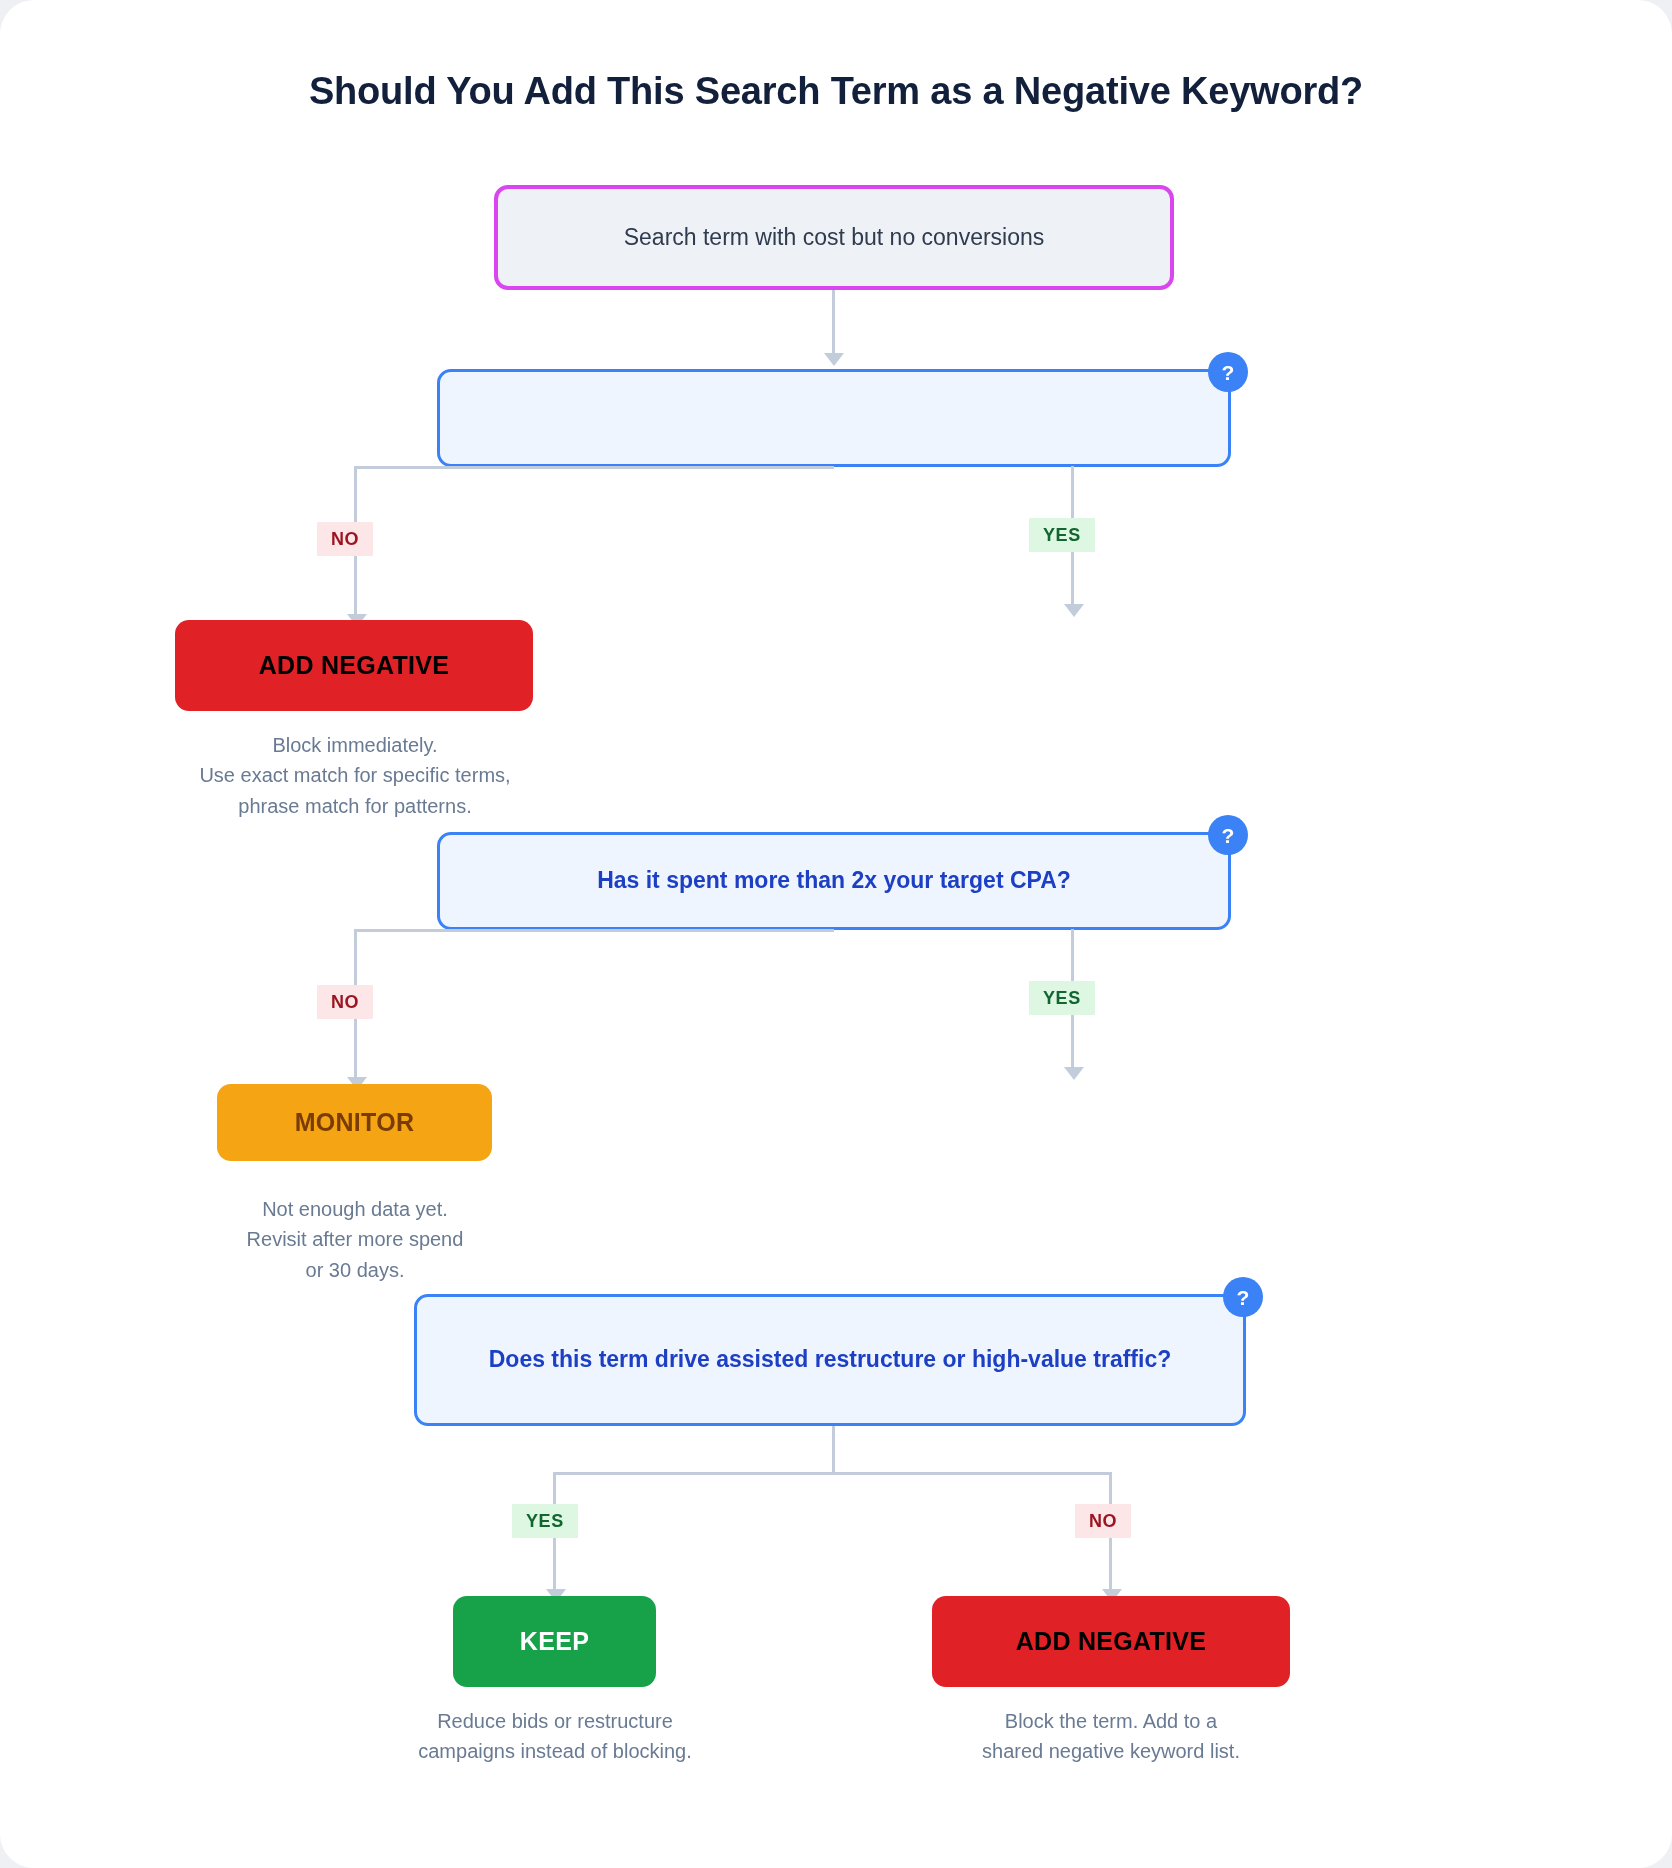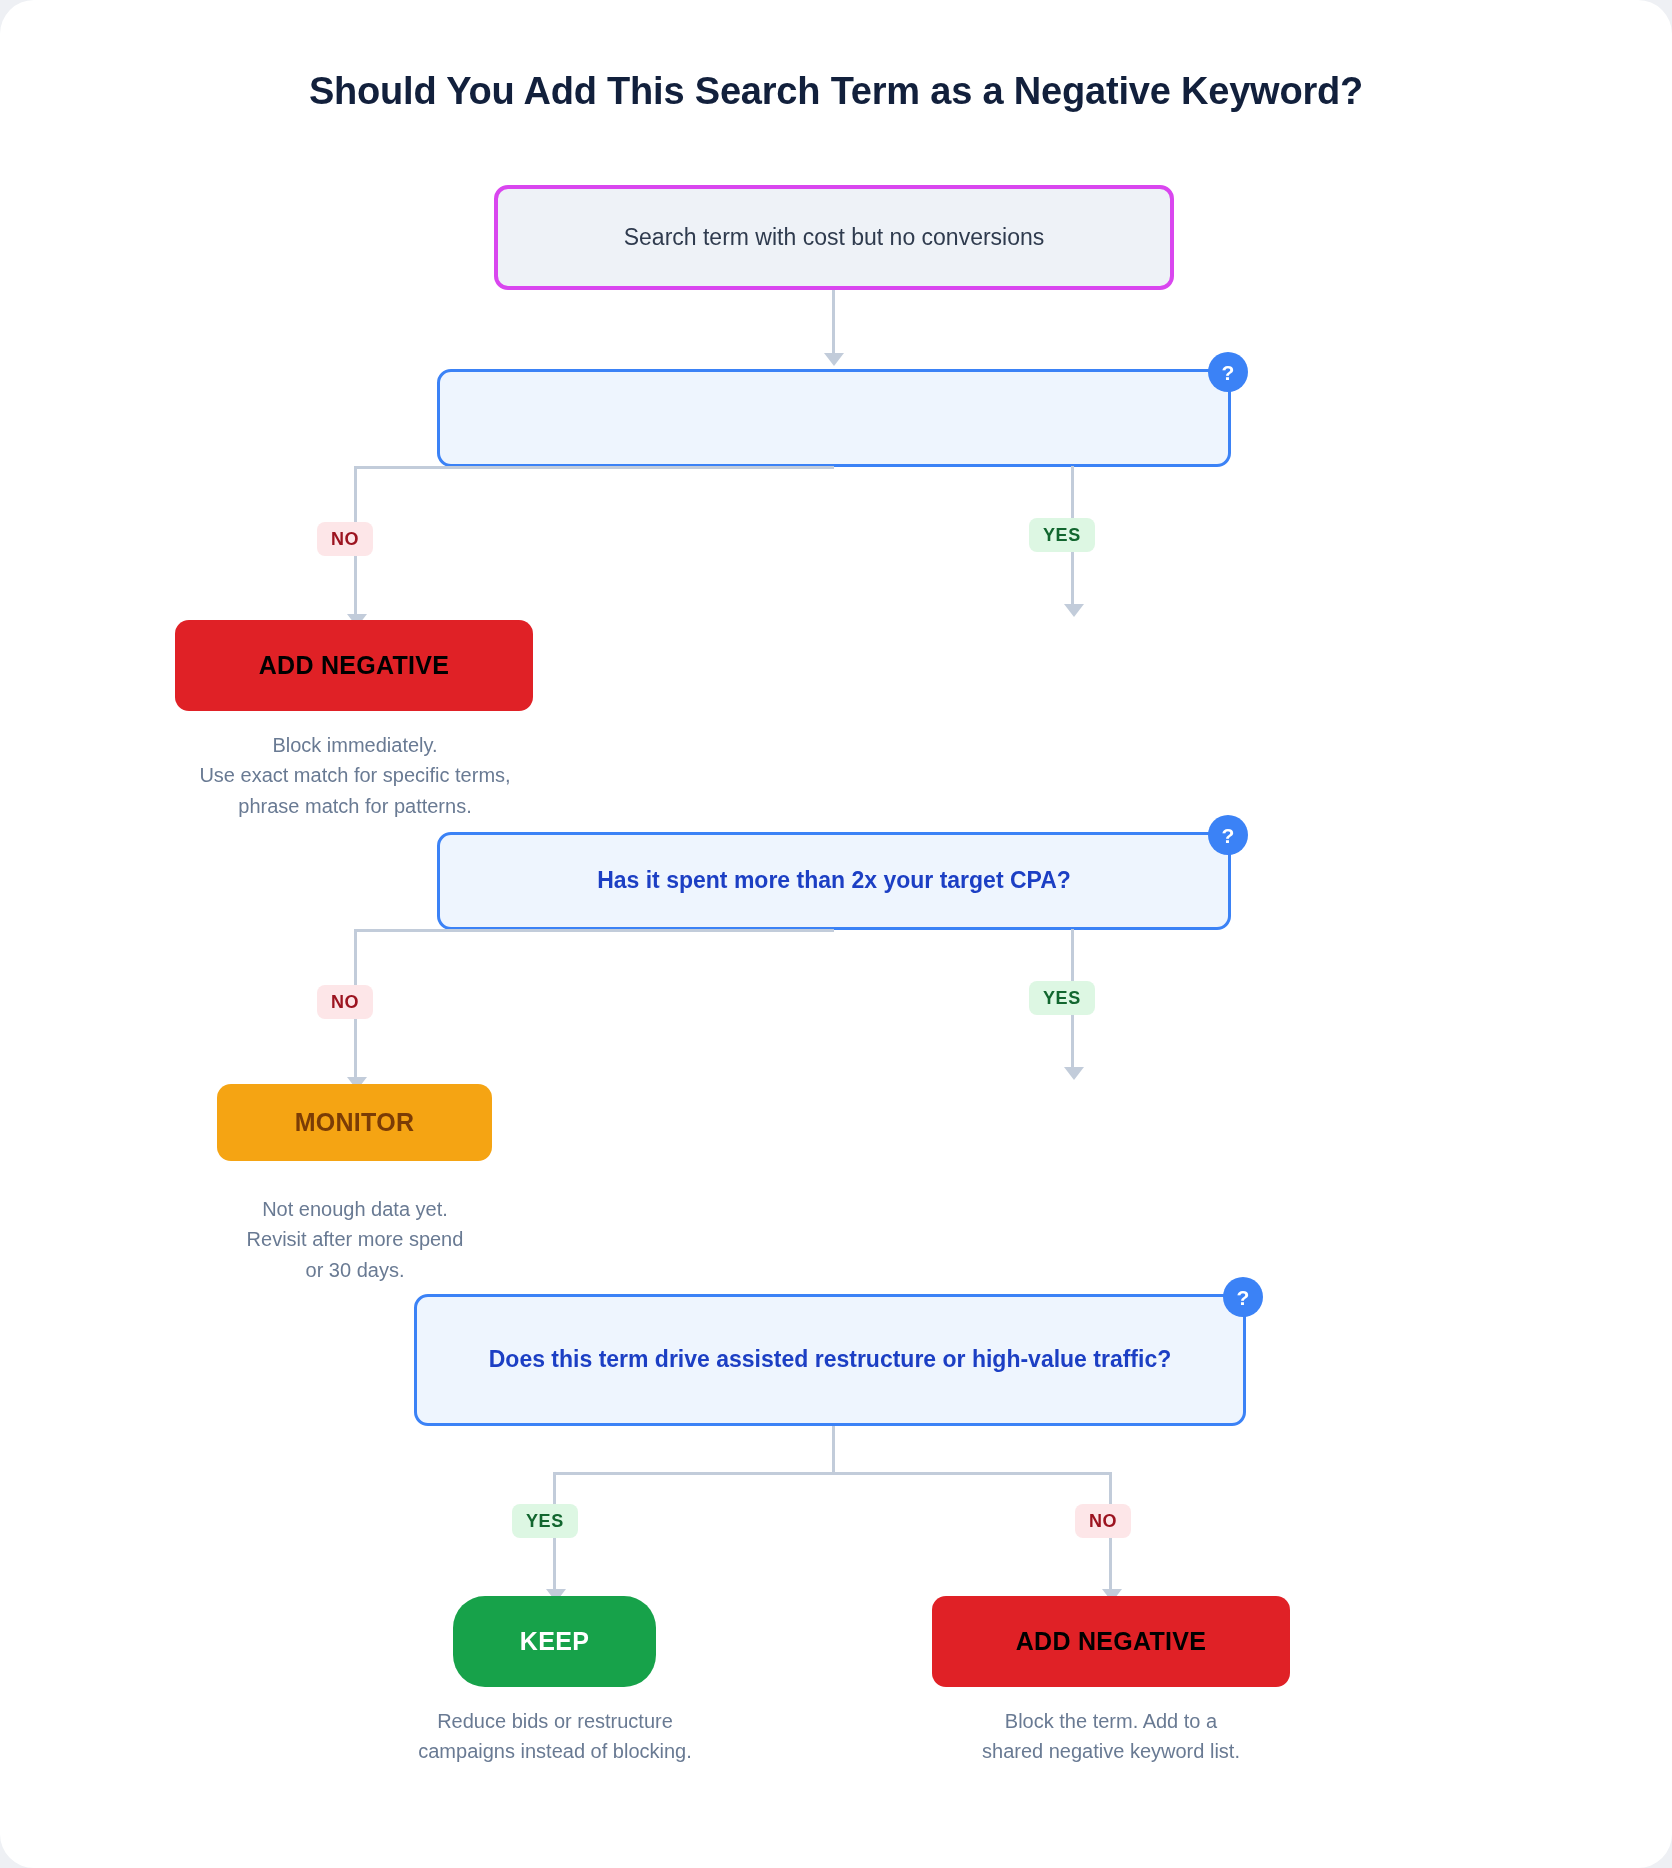--- a/index.html
+++ b/index.html
@@ -104,21 +104,21 @@
   }
 
   
   .branch-label {
     position: absolute;
     display: flex;
     align-items: center;
     justify-content: center;
     height: 34px;
     padding: 0 14px;
-    border-radius: 8px;
+    border-radius: 1px;
     font-size: 18px;
     font-weight: bold;
     letter-spacing: 0.6px;
   }
   .label-no  { background: #fde6e8; color: #9c1420; }
   .label-yes { background: #ddf7e3; color: #12662f; }
 
   
   .vline {
     position: absolute;
@@ -225,21 +225,21 @@
   <div class="branch-label label-no" style="left:1075px; top:1504px;">
     <span>NO</span>
   </div>
 
   <div class="vline" style="left:553px; top:1538px; width:3px; height:53px;"></div>
   <div class="arrowhead" style="left:546px; top:1589px;"></div>
 
   <div class="vline" style="left:1109px; top:1538px; width:3px; height:53px;"></div>
   <div class="arrowhead" style="left:1102px; top:1589px;"></div>
 
-  <div class="node outcome-node outcome-keep" style="left:453px; top:1596px; width:203px; height:91px;border-radius:32px;">
+  <div class="node outcome-node outcome-keep" style="left:453px; top:1596px; width:203px; height:91px;">
     <span>KEEP</span>
   </div>
   <div class="caption" style="left:370px; top:1706px; width:370px; white-space:pre-line;">Reduce bids or restructure
 campaigns instead of blocking.</div>
 
   <div class="node outcome-node outcome-negative" style="left:932px; top:1596px; width:358px; height:91px;">
     <span>ADD NEGATIVE</span>
   </div>
   <div class="caption" style="left:926px; top:1706px; width:370px; white-space:pre-line;">Block the term. Add to a
 shared negative keyword list.</div>

